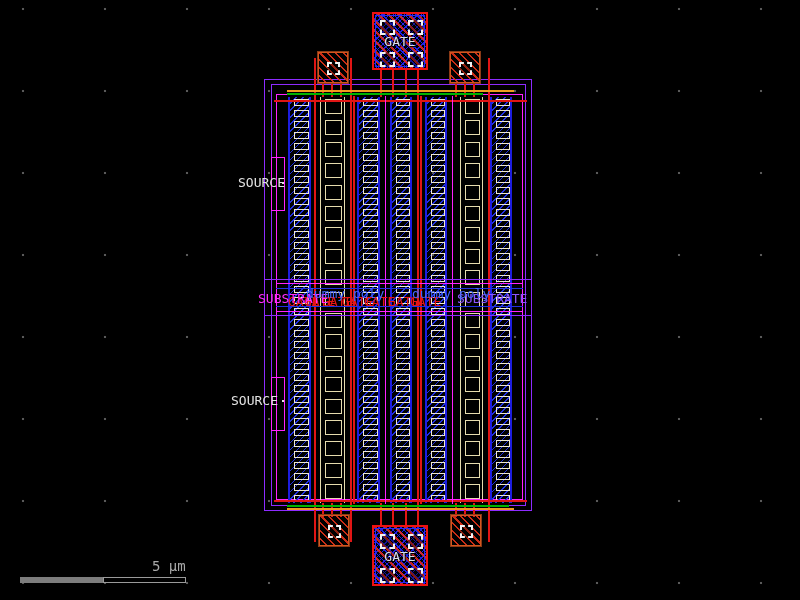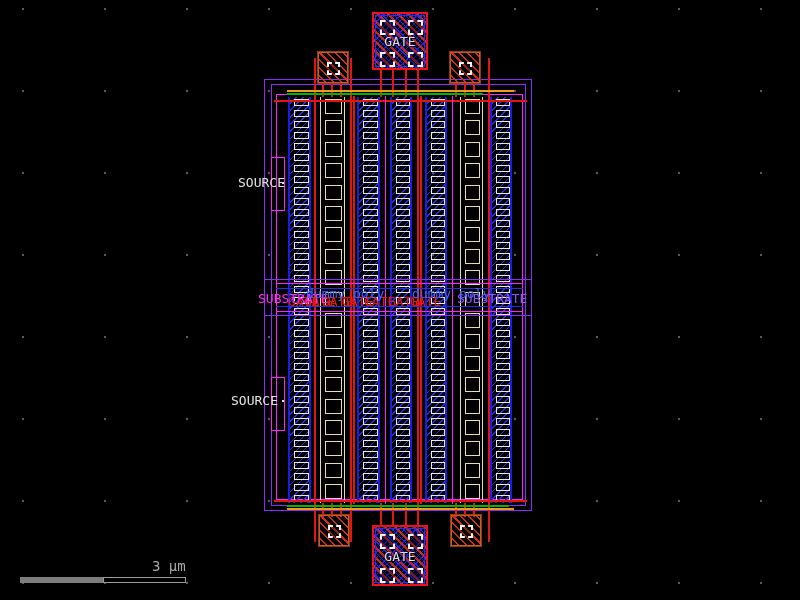--- a/index.html
+++ b/index.html
@@ -383,18 +383,18 @@
   </div>
 
   <span class="txt t-white" style="left:238px;top:176px">SOURCE</span>
   <span class="txt t-white" style="left:231px;top:394px">SOURCE</span>
   <span class="txt t-mag" style="left:258px;top:292px">SUBSTRATE</span>
   <span class="txt t-pur" style="left:457px;top:292px">SUBSTRATE</span>
   <span class="txt t-blu" style="left:306px;top:287px">dummy poly</span>
   <span class="txt t-blu" style="left:412px;top:287px">dummy poly</span>
 
   <div>
-    <span class="sb-label">3 μm</span>
+    <span class="sb-label">5 μm</span>
     <div class="sb-fill"></div>
     <div class="sb-out"></div>
   </div>
 
 </div>
 
 </body></html>

